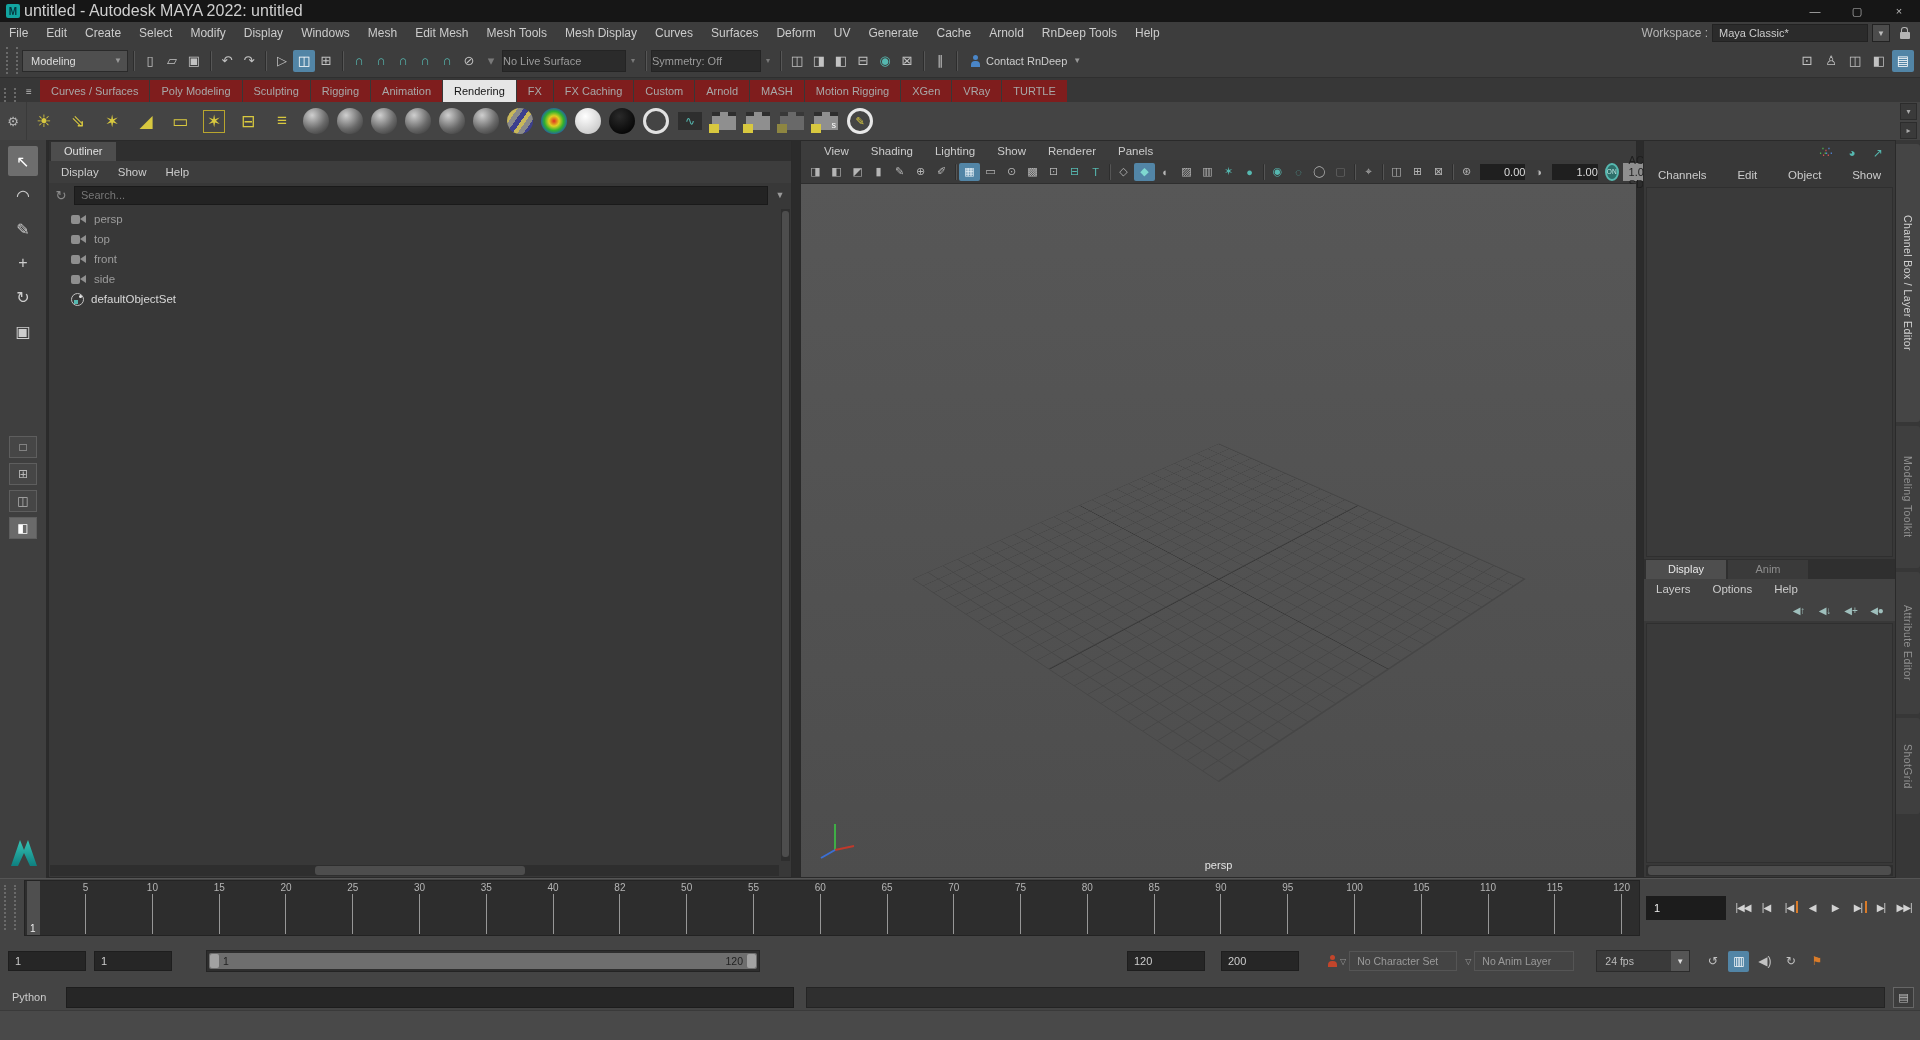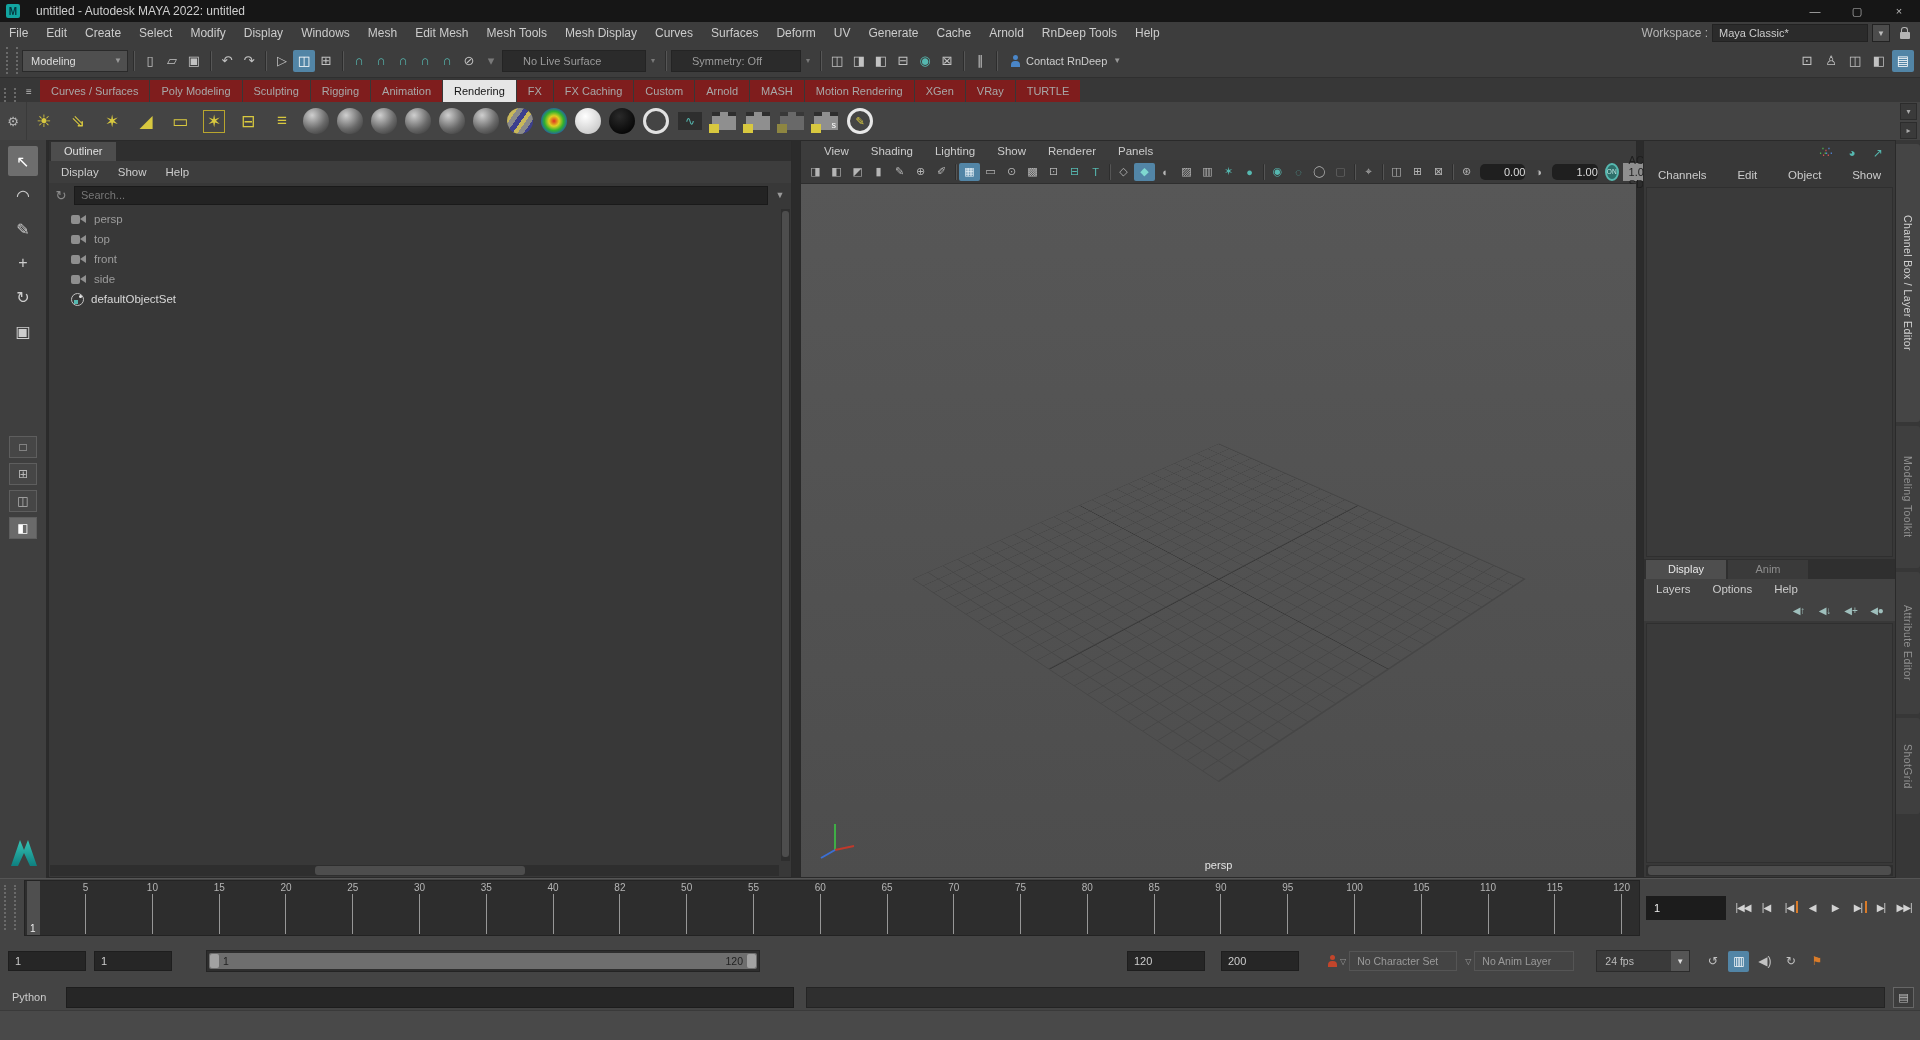--- a/index.html
+++ b/index.html
@@ -1,42 +1,42 @@
 <!DOCTYPE html>
 <html><head>
 <meta charset="utf-8">
 <style>
   html,body{margin:0;padding:0;background:#2b2b2b;font-family:"Liberation Sans","DejaVu Sans",sans-serif;}
   #app{position:relative;width:1920px;height:1040px;overflow:hidden;background:#444;color:#c8c8c8;font-size:12px;-webkit-font-smoothing:antialiased;}
   .row{display:flex;align-items:center;}
   
   #titlebar{position:absolute;left:0;top:0;width:1920px;height:22px;background:#161616;display:flex;align-items:center;}
   #maya-app-icon{width:14px;height:14px;margin-left:6px;background:#12a5a0;color:#05343c;font-weight:bold;font-size:10px;display:flex;align-items:center;justify-content:center;border-radius:2px;}
-  #title-text{margin-left:16px;color:#cfcfcf;font-size:12px;}
+  #title-text{margin-left:4px;color:#cfcfcf;font-size:16px;}
   #win-controls{margin-left:auto;display:flex;height:100%;}
   .win-btn{width:42px;height:100%;display:flex;align-items:center;justify-content:center;color:#bbb;font-size:11px;}
   
   #menubar{position:absolute;left:0;top:22px;width:1920px;height:22px;background:#3d3d3d;display:flex;align-items:center;border-bottom:1px solid #333;}
   #menubar .menu-item{padding:0 9px;color:#ccc;line-height:22px;cursor:default;}
   #workspace-area{margin-left:auto;display:flex;align-items:center;margin-right:10px;gap:4px;}
   #workspace-label{color:#b5b5b5;}
   #workspace-select{width:148px;height:16px;background:#2b2b2b;border:1px solid #222;color:#ccc;display:flex;align-items:center;padding-left:6px;font-size:11px;}
   .dd-btn{width:16px;height:16px;background:#4c4c4c;border:1px solid #222;color:#bbb;display:flex;align-items:center;justify-content:center;font-size:8px;}
   .lock{width:10px;height:7px;background:#b5b5b5;border-radius:1px;position:relative;margin-left:6px;margin-top:4px;}
   .lock::before{content:'';position:absolute;top:-5px;left:1px;width:5px;height:5px;border:1.5px solid #b5b5b5;border-bottom:none;border-radius:3px 3px 0 0;}
   
   #statusline{position:absolute;left:0;top:44px;width:1920px;height:34px;background:#3d3d3d;display:flex;align-items:center;border-bottom:1px solid #2f2f2f;padding-left:2px;box-sizing:border-box;}
   .grip{width:8px;height:80%;border-left:2px dotted #6a6a6a;border-right:2px dotted #6a6a6a;margin:0 4px;}
   #mode-select{width:96px;height:20px;background:#4f4f4f;border:1px solid #2a2a2a;display:flex;align-items:center;padding-left:8px;color:#ddd;font-size:11px;}
   .ic{width:22px;height:22px;display:flex;align-items:center;justify-content:center;font-size:13px;color:#c2c2c2;border-radius:2px;flex:none;}
   .ic.active{background:#5285a6;color:#fff;}
   .ic.teal{color:#56b8b0;}
   .ic.dim{opacity:.45;}
   .sep{width:1px;height:20px;background:#2d2d2d;box-shadow:1px 0 0 #565656;margin:0 5px;flex:none;}
-  .field-box{height:20px;background:#2b2b2b;border:1px solid #242424;color:#9b9b9b;display:flex;align-items:center;padding-left:20px;font-size:11px;}
+  .field-box{height:20px;background:#2b2b2b;border:1px solid #242424;color:#9b9b9b;display:flex;align-items:center;padding-left:0;font-size:11px;}
   .person{width:10px;height:12px;position:relative;display:inline-block;color:#4a86c8;}
   .person::before{content:'';position:absolute;top:0;left:3px;width:5px;height:5px;border-radius:50%;background:currentColor;}
   .person::after{content:'';position:absolute;bottom:0;left:1px;width:9px;height:6px;border-radius:4px 4px 0 0;background:currentColor;}
   #contact-btn{display:flex;align-items:center;gap:6px;padding:0 8px;height:22px;color:#ccc;font-size:11px;}
   #status-right{margin-left:auto;display:flex;align-items:center;margin-right:6px;gap:2px;}
   
   #shelftabs{position:absolute;left:0;top:78px;width:1920px;height:24px;background:#373737;display:flex;align-items:flex-end;}
   #shelftabs .tab{padding:0 11px;line-height:22px;height:22px;color:#a8a8a8;font-size:11px;background:#7f1d1d;margin-right:1px;}
   #shelftabs .tab.active{background:#e6e6e6;color:#141414;}
   #shelf-collapse{width:14px;height:14px;color:#bbb;font-size:10px;display:flex;align-items:center;justify-content:center;margin:0 4px 4px 2px;}
@@ -99,21 +99,21 @@
   #viewport{position:absolute;left:800px;top:0;width:837px;height:100%;background:#3c3c3c;border:1px solid #2a2a2a;box-sizing:border-box;display:flex;flex-direction:column;}
   #vp-menus{height:19px;display:flex;align-items:center;padding-left:14px;}
   #vp-menus .pmenu{margin-right:4px;padding:0 9px;color:#ccc;font-size:11.5px;}
   #vp-toolbar{height:23px;background:#3a3a3a;display:flex;align-items:center;padding-left:4px;border-bottom:1px solid #2e2e2e;}
   .vt{width:21px;height:18px;display:flex;align-items:center;justify-content:center;font-size:11px;color:#b5b5b5;border-radius:2px;flex:none;}
   .vt.active{background:#5285a6;color:#e8f2f8;}
   .vt.teal{color:#56b8b0;}
   .vt.active.teal{color:#7fd8d0;}
   .vt.dim{opacity:.4;}
   .vt.sep{width:1px;height:16px;background:#2d2d2d;box-shadow:1px 0 0 #555;margin:0 3px;}
-  .vt-field{width:46px;height:16px;background:#1f1f1f;color:#ddd;font-size:11px;display:flex;align-items:center;justify-content:center;margin:0 3px;border-radius:5px;padding-left:24px;}
+  .vt-field{width:46px;height:16px;background:#1f1f1f;color:#ddd;font-size:11px;display:flex;align-items:center;justify-content:center;margin:0 3px;border-radius:0;padding-left:24px;}
   #vp-on-toggle{width:18px;height:18px;border-radius:50%;background:#2e6f6a;border:2px solid #56b8b0;color:#bfe8e4;font-size:6.5px;display:flex;align-items:center;justify-content:center;margin:0 4px;box-sizing:border-box;}
   #vp-colorspace{height:18px;background:#8f8f8f;color:#1e1e1e;font-size:11px;display:flex;align-items:center;padding:0 6px;}
   #vp-canvas{position:relative;flex:1;background:linear-gradient(#575757,#4d4d4d);overflow:hidden;}
   #grid-plane{position:absolute;left:50%;top:57%;width:432px;height:432px;background:
       repeating-linear-gradient(0deg,transparent 0 17px,#464646 17px 18px),
       repeating-linear-gradient(90deg,transparent 0 17px,#464646 17px 18px);
     border:1px solid #464646;
     transform:translate(-50%,-50%) perspective(1300px) rotateX(58deg) rotateZ(45deg);}
   #grid-plane::before{content:'';position:absolute;left:0;right:0;top:50%;height:1px;background:#383838;}
   #grid-plane::after{content:'';position:absolute;top:0;bottom:0;left:50%;width:1px;background:#383838;}
@@ -362,21 +362,21 @@
         <span class="tab">Poly Modeling</span>
         <span class="tab">Sculpting</span>
         <span class="tab">Rigging</span>
         <span class="tab">Animation</span>
         <span class="tab active">Rendering</span>
         <span class="tab">FX</span>
         <span class="tab">FX Caching</span>
         <span class="tab">Custom</span>
         <span class="tab">Arnold</span>
         <span class="tab">MASH</span>
-        <span class="tab">Motion Rendering</span>
+        <span class="tab">Motion Rigging</span>
         <span class="tab">XGen</span>
         <span class="tab">VRay</span>
         <span class="tab">TURTLE</span>
       </div>
   </div>
 
   <div id="shelficons">
     <div id="shelf-gear">⚙</div>
     <div class="row">
 

